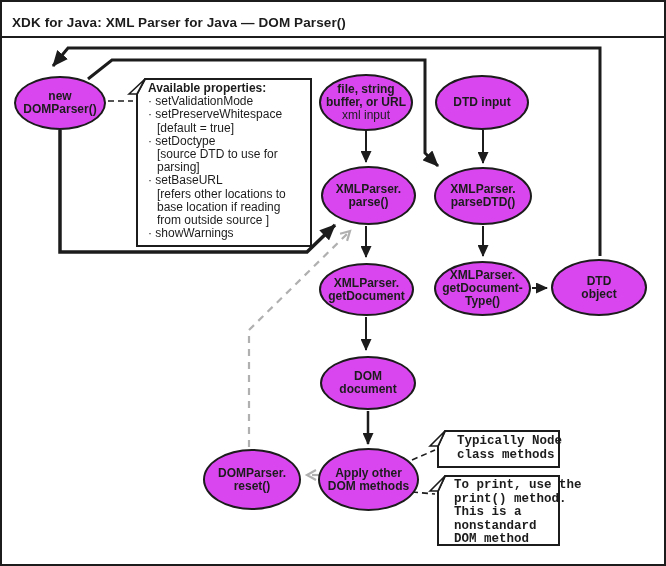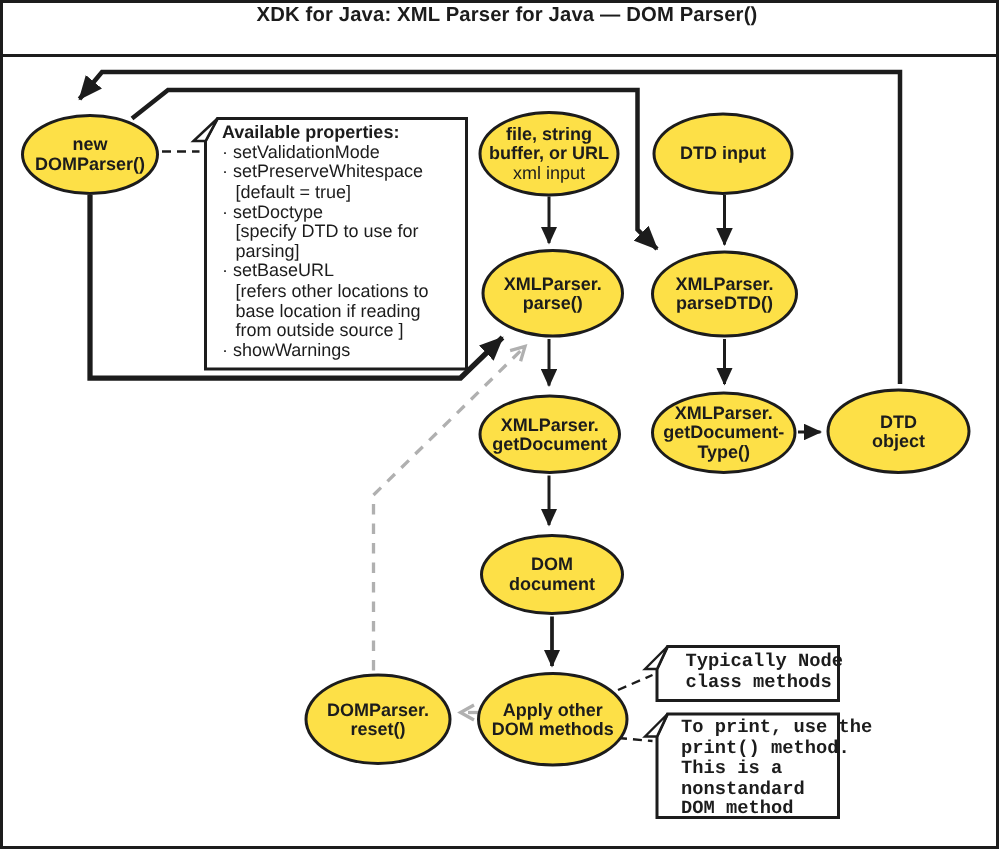--- a/index.html
+++ b/index.html
@@ -4,26 +4,26 @@
 <style>
   html,body{margin:0;padding:0;background:#e8e8e8;}
   .canvas{
     position:relative;width:666px;height:566px;box-sizing:border-box;
     background:#fff;border:2px solid #1c1c1c;overflow:hidden;
     font-family:"Liberation Sans",sans-serif;color:#1c1c1c;
   }
   .titlebar{
     position:absolute;left:0;top:0;width:100%;height:36px;box-sizing:border-box;
     border-bottom:2px solid #1c1c1c;font-size:13.5px;font-weight:bold;
-    padding:0 0 0 10px;letter-spacing:.1px;text-align:center;
+    padding:13px 0 0 10px;letter-spacing:.1px;
   }
   .wires{position:absolute;left:0;top:0;width:666px;height:566px;}
   .node{
     position:absolute;box-sizing:border-box;border:2px solid #1c1c1c;border-radius:50%;
-    background:#fde047;display:flex;flex-direction:column;align-items:center;justify-content:center;
+    background:#d946ef;display:flex;flex-direction:column;align-items:center;justify-content:center;
     text-align:center;font-size:12px;font-weight:bold;line-height:13px;z-index:2;
   }
   .node .lbl{white-space:pre-line;}
   .node .sub{font-weight:normal;}
   .propbox{
     position:absolute;left:134px;top:76px;width:176px;height:169px;box-sizing:border-box;
     z-index:3;padding:4px 4px 4px 12px;font-size:12px;line-height:13.2px;
   }
   .propbox .hd{font-weight:bold;}
   .prop-line{white-space:pre;}
@@ -140,21 +140,21 @@
     <span class="lbl">Apply other
 DOM methods</span>
   </div>
 
   <div class="propbox">
     <div class="hd">Available properties:</div>
     <div class="prop-line">· setValidationMode</div>
     <div class="prop-line">· setPreserveWhitespace</div>
     <div class="prop-line cont">[default = true]</div>
     <div class="prop-line">· setDoctype</div>
-    <div class="prop-line cont">[specify DTD to use for</div>
+    <div class="prop-line cont">[source DTD to use for</div>
     <div class="prop-line cont">parsing]</div>
     <div class="prop-line">· setBaseURL</div>
     <div class="prop-line cont">[refers other locations to</div>
     <div class="prop-line cont">base location if reading</div>
     <div class="prop-line cont">from outside source ]</div>
     <div class="prop-line">· showWarnings</div>
   </div>
 
   <div class="notetext n1">Typically Node
 class methods</div>

